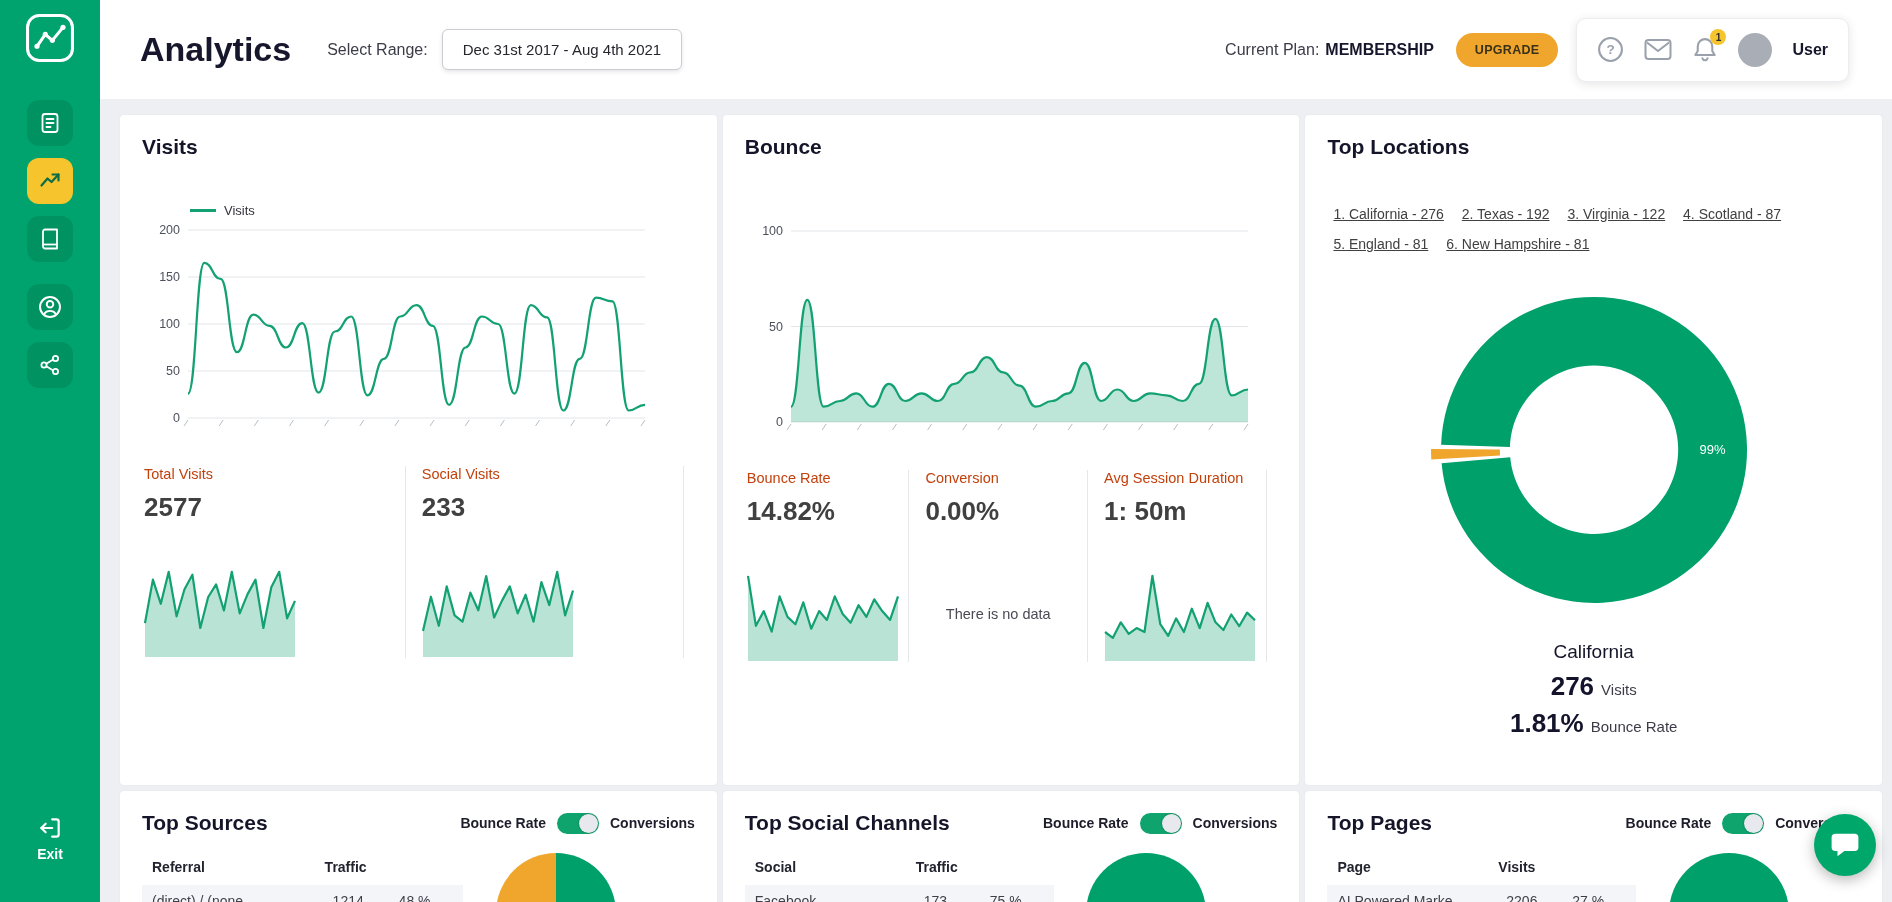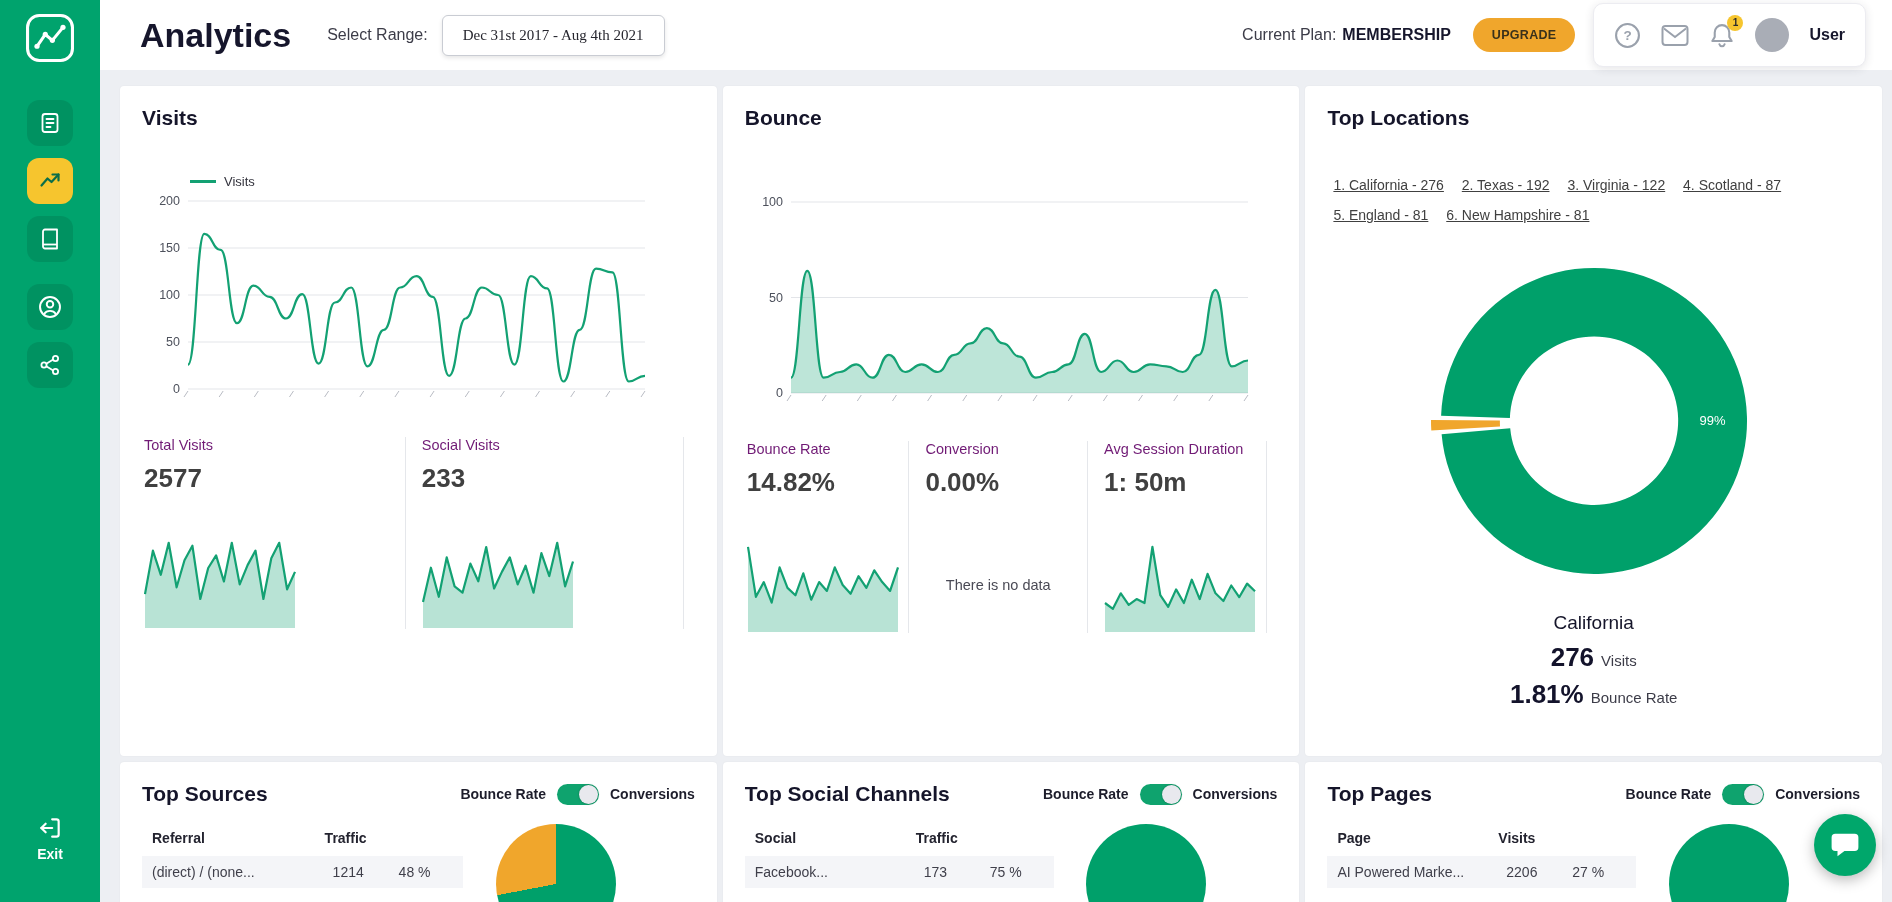--- a/index.html
+++ b/index.html
@@ -9,24 +9,24 @@
   
   .sidebar{width:100px;background:#00a36d;display:flex;flex-direction:column;align-items:center;padding:12px 8px 40px;flex-shrink:0;}
   .logo{margin-bottom:30px;cursor:pointer;display:flex;}
   .side-btn{width:46px;height:46px;border:none;border-radius:12px;background:rgba(0,0,0,0.10);display:flex;align-items:center;justify-content:center;margin:6px 0;cursor:pointer;}
   .side-btn.active{background:#f6c52e;}
   .side-gap{height:10px;}
   .exit{margin-top:auto;color:#fff;display:flex;flex-direction:column;align-items:center;gap:5px;font-size:14px;font-weight:bold;cursor:pointer;}
 
   
   .main{flex:1;display:flex;flex-direction:column;min-width:0;}
-  header{height:70px;background:#fff;display:flex;align-items:center;padding:0 26px 0 40px;flex-shrink:0;}
+  header{height:99px;background:#fff;display:flex;align-items:center;padding:0 43px 0 40px;flex-shrink:0;}
   h1{font-size:34px;font-weight:bold;color:#16162c;margin-right:36px;}
   .sr-label{font-size:16px;color:#3c3c48;margin-right:14px;}
-  .date-btn{background:#fff;border:1px solid #c9ccd3;border-radius:6px;box-shadow:0 2px 4px rgba(0,0,0,0.10);padding:11px 20px;font-size:15px;color:#26262e;font-family:Liberation Serif, serif;cursor:pointer;}
+  .date-btn{background:#fff;border:1px solid #c9ccd3;border-radius:6px;box-shadow:0 2px 4px rgba(0,0,0,0.10);padding:11px 20px;font-size:15px;color:#26262e;font-family:Liberation Sans, sans-serif;cursor:pointer;}
   .spacer{flex:1;}
   .plan-label{font-size:16px;color:#3c3c48;margin-right:6px;}
   .plan-value{font-size:16px;font-weight:bold;color:#16162c;margin-right:22px;}
   .upgrade{background:#f0a62c;border:none;border-radius:17px;padding:10px 19px;font-size:12.5px;font-weight:bold;color:#3a311a;letter-spacing:.3px;cursor:pointer;margin-right:18px;font-family:inherit;}
   .user-card{background:#fff;border:1px solid #ececf1;border-radius:10px;box-shadow:0 2px 10px rgba(40,40,60,0.12);height:64px;display:flex;align-items:center;gap:20px;padding:0 20px;}
   .icon-btn{position:relative;display:flex;cursor:pointer;}
   .badge{position:absolute;top:-7px;right:-8px;background:#f6c52e;color:#2c2c2c;font-size:10px;font-weight:bold;width:16px;height:16px;border-radius:50%;display:flex;align-items:center;justify-content:center;font-style:normal;}
   .avatar{width:34px;height:34px;border-radius:50%;background:#a9adb6;cursor:pointer;}
   .uname{font-size:16px;font-weight:bold;color:#16162c;cursor:pointer;}
 
@@ -40,21 +40,21 @@
   .legend-line{width:26px;height:3px;background:#13a173;margin-right:8px;}
   .legend-text{font-size:13px;color:#33333d;}
   .bigchart{display:block;margin-left:6px;}
   .chart-spacer{height:64px;}
   svg text{font-family:"Liberation Sans",sans-serif;}
 
   
   .stat-row{display:flex;margin-top:32px;width:98%;}
   .stat{flex:1;display:flex;flex-direction:column;border-right:1px solid #e5e7eb;padding-left:16px;height:192px;}
   .stat:first-child{padding-left:2px;}
-  .stat-label{font-size:14.5px;color:#701a75;}
+  .stat-label{font-size:14.5px;color:#c2410c;}
   .stat-value{font-size:26px;font-weight:bold;color:#404040;margin-top:10px;}
   .spark{display:block;margin-top:auto;}
   .no-data{margin-top:auto;height:96px;display:flex;align-items:center;justify-content:center;font-size:14.5px;color:#4a4a55;padding-right:16px;}
 
   
   .loc-links{margin:40px 6px 0;line-height:2.15;font-size:14px;}
   .loc-link{color:#404040;text-decoration:underline;margin-right:14px;cursor:pointer;white-space:nowrap;}
   .donut{display:block;margin:26px auto 0;}
   .loc-info{text-align:center;margin-top:26px;}
   .loc-name{font-size:19px;color:#15152a;margin-bottom:8px;}

